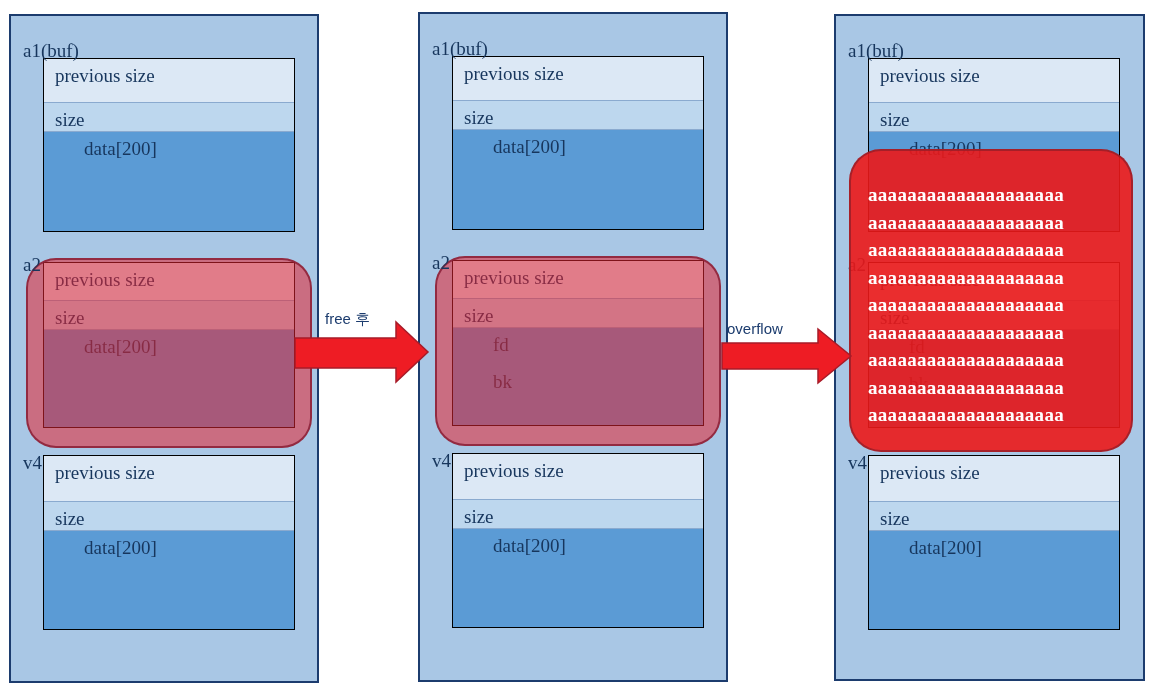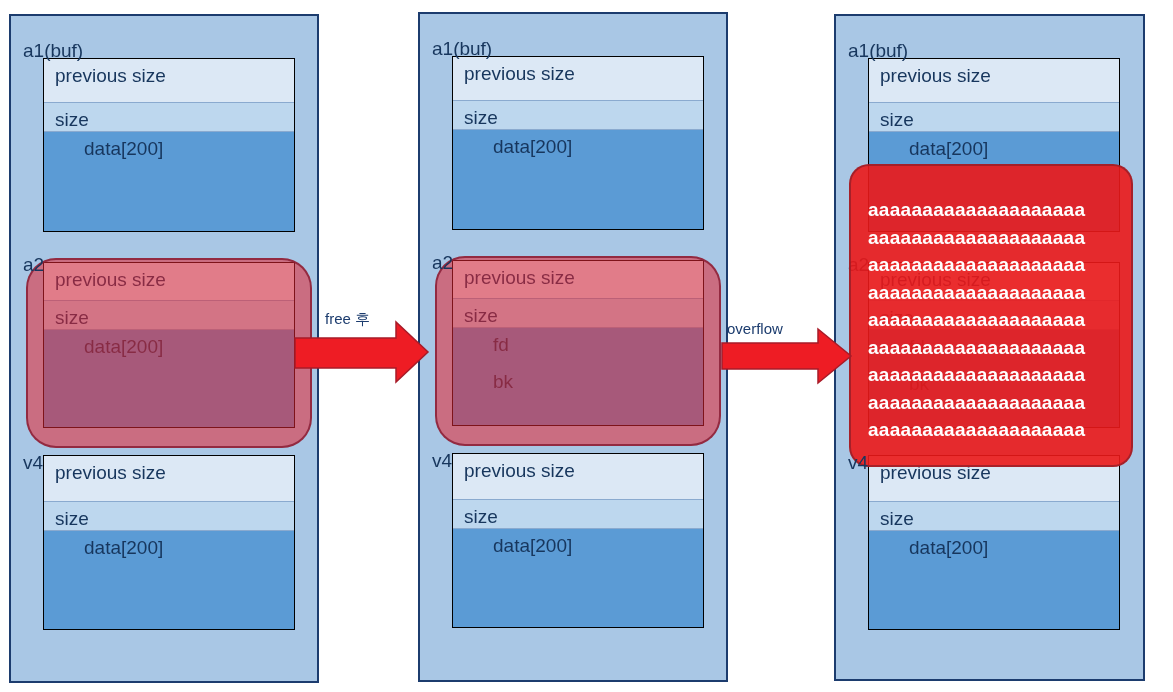--- a/index.html
+++ b/index.html
@@ -3,43 +3,44 @@
 <meta charset="utf-8">
 <style>
   html,body{margin:0;padding:0;}
   body{
     width:1173px;height:692px;position:relative;background:#ffffff;
     font-family:"Liberation Sans",sans-serif;color:#17365d;overflow:hidden;
   }
   .panel{
     position:absolute;background:#a9c7e5;border:2px solid #1c3c6e;
     box-sizing:border-box;
+    font-family:Liberation Serif, serif;
   }
   .chunk-label{position:absolute;font-size:19px;z-index:6;white-space:nowrap;}
   .chunk-label.under{z-index:3;}
   .block{position:absolute;width:250px;border:1px solid #000000;z-index:2;background:#fff0;}
   .row{box-sizing:border-box;border-bottom:1px solid #8aaacf;padding:6px 0 0 11px;font-size:19px;overflow:hidden;}
   .row:last-child{border-bottom:none;}
   .r-prev{height:44px;background:#dce8f5;}
   .r-size{height:29px;background:#bdd7ee;}
   .r-data{height:99px;background:#5b9bd5;padding-left:40px;}
   .blk-a2 .r-prev{height:38px;}
   .blk-a2 .r-data{height:97px;}
   .blk-v4 .r-prev{height:46px;}
   .blk-v4 .r-data{height:98px;}
   .stack-line{display:block;height:37px;}
   .freed-overlay{
     position:absolute;left:15px;top:242px;width:286px;height:190px;
     background:rgba(229,35,48,0.55);border:2px solid rgba(137,32,54,0.85);
     border-radius:30px;z-index:4;box-sizing:border-box;
   }
   .overflow-overlay{
-    position:absolute;left:13px;top:148px;width:284px;height:303px;
+    position:absolute;left:13px;top:133px;width:284px;height:303px;
     background:rgba(235,24,24,0.9);border:2px solid rgba(150,30,40,0.8);
-    border-radius:20px;z-index:4;box-sizing:border-box;
+    border-radius:32px;z-index:4;box-sizing:border-box;
   }
   .aaa{
     position:absolute;left:17px;top:30px;font-size:19px;font-weight:bold;
     color:#ffffff;line-height:27.5px;letter-spacing:0.3px;white-space:pre;
   }
   .arrow-label{position:absolute;font-size:15px;color:#1c3c6e;z-index:8;white-space:nowrap;}
   svg.arrows{position:absolute;left:0;top:0;z-index:7;pointer-events:none;}
 </style>
 </head>
 <body>

